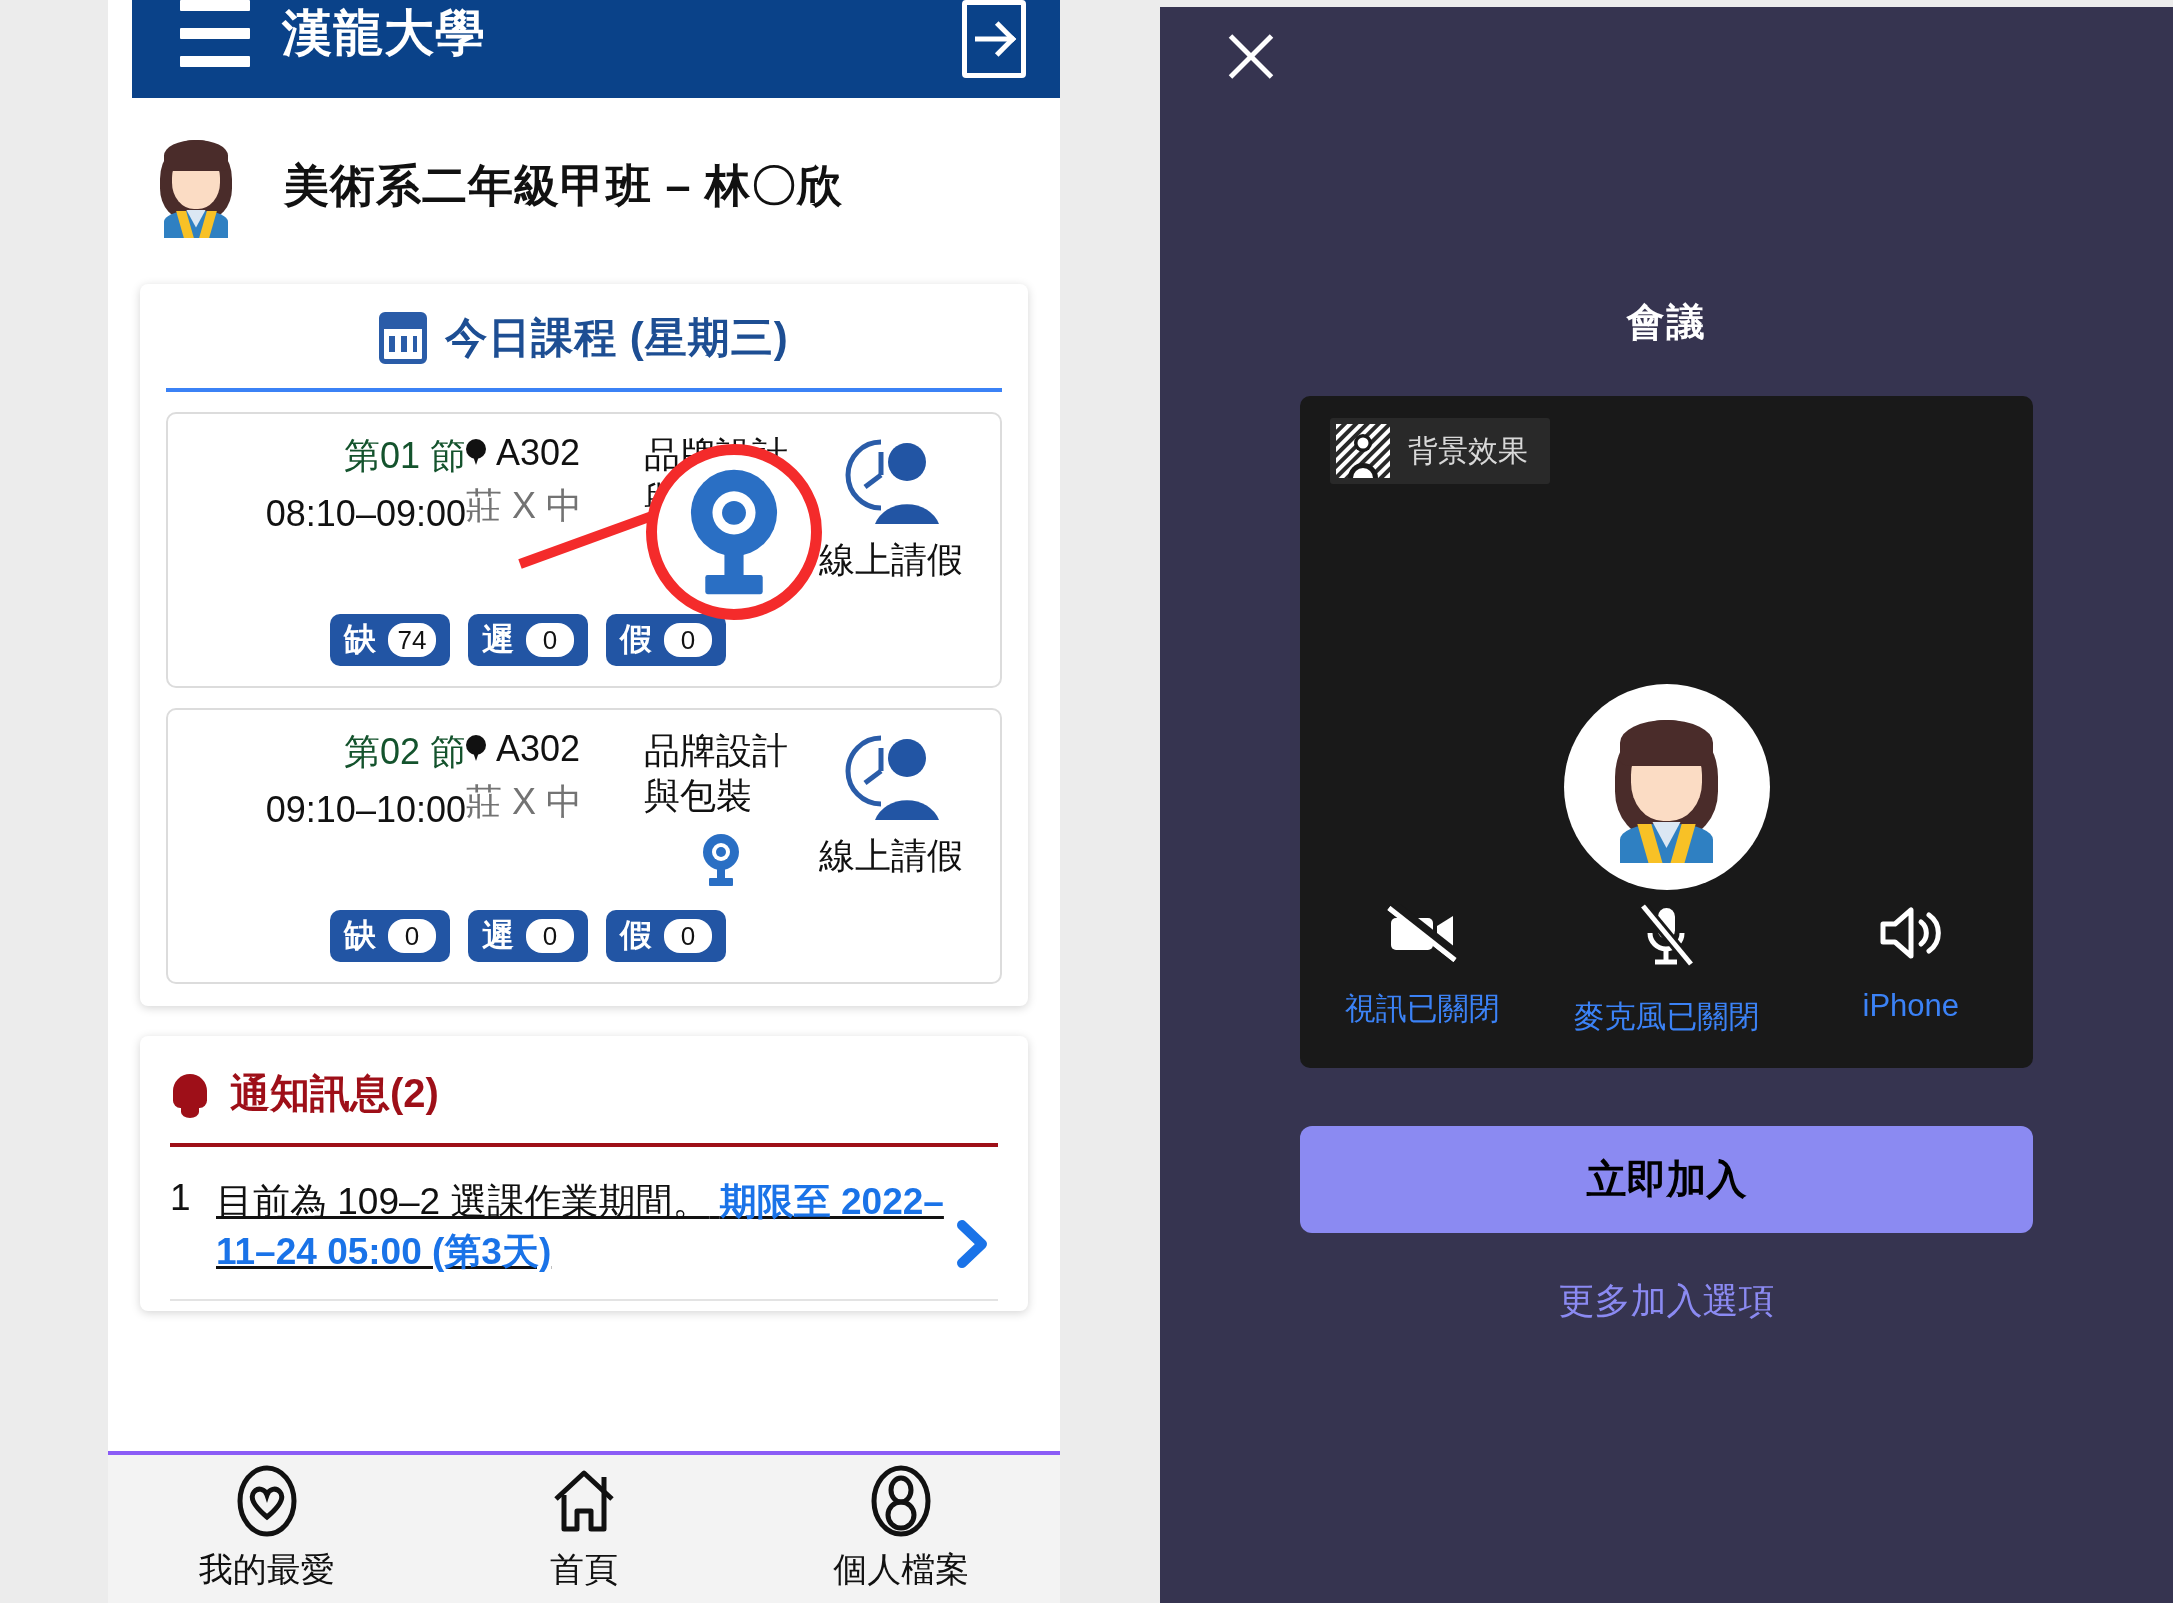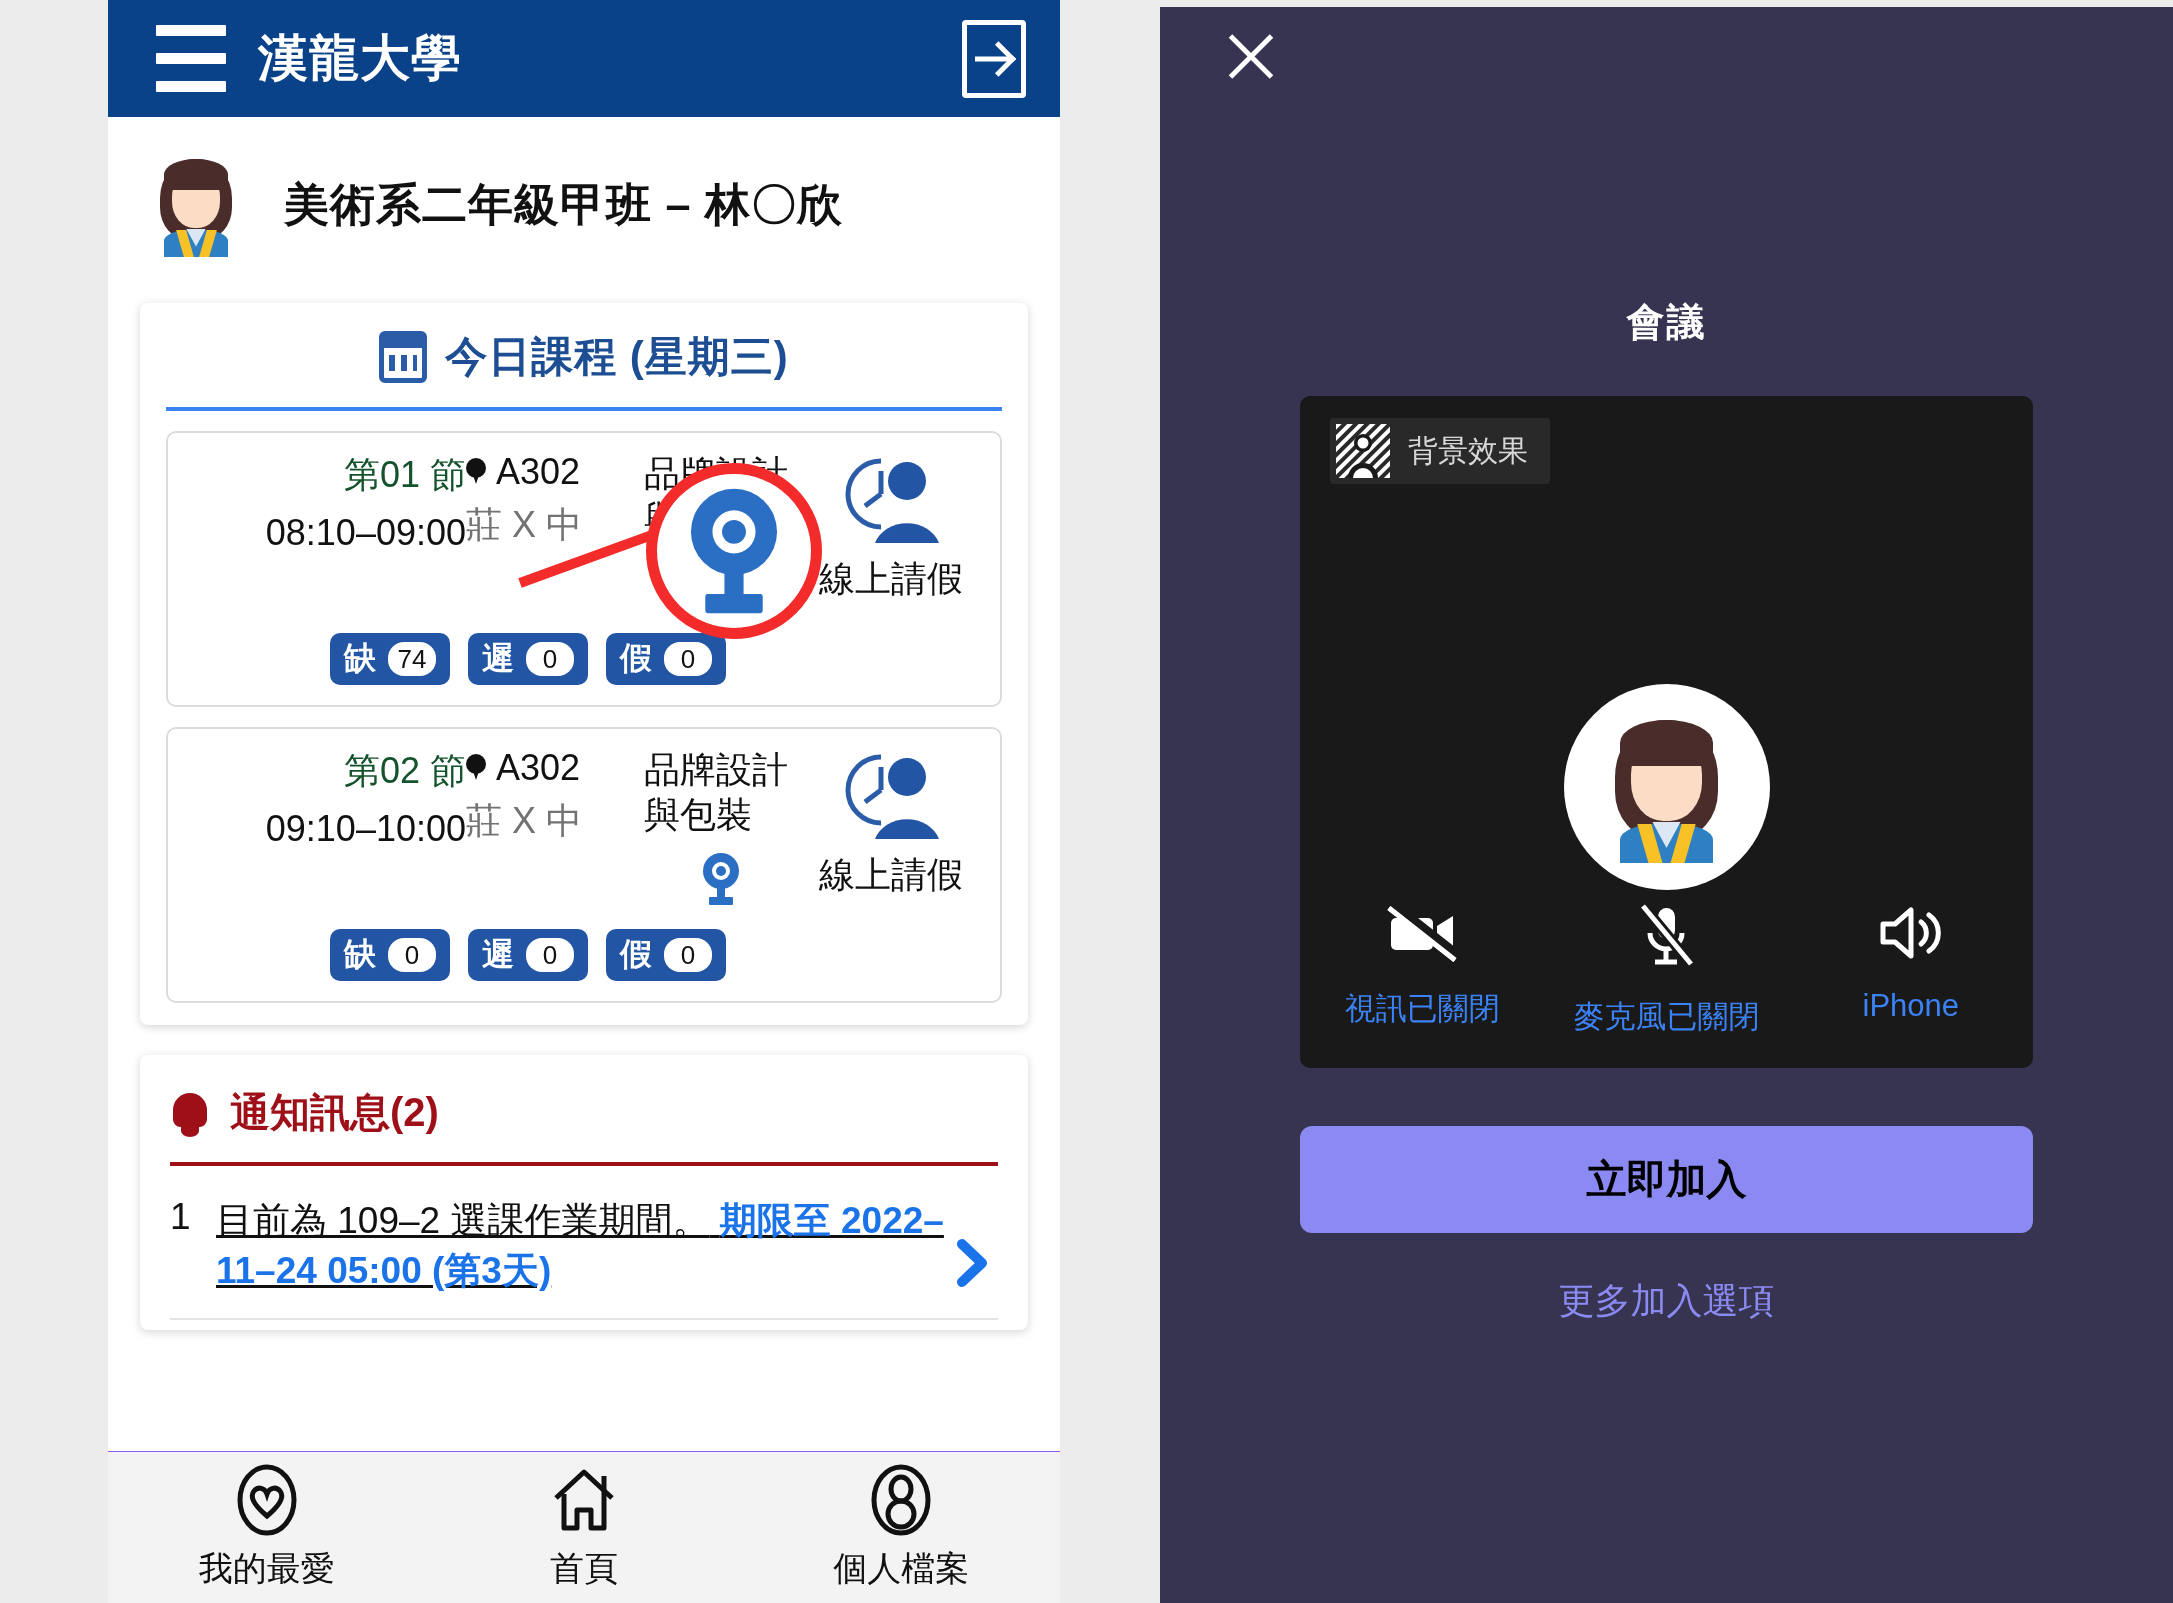--- a/index.html
+++ b/index.html
@@ -13,23 +13,24 @@
 
   
   .phone-left {
     position: absolute; left: 108px; top: 0;
     width: 952px; height: 1603px;
     background: #ffffff;
     display: flex; flex-direction: column;
     overflow: hidden;
   }
   .app-header {
-    height: 117px; background: #0a4289;
-    display: flex; align-items: center; flex: 0 0 auto;
+    height: 98px; background: #0a4289;
+    display: flex; flex: 0 0 auto;
     padding: 0 34px 0 30px;
+    margin-left: 24px;
   }
   .hamburger { width: 92px; display: flex; flex-direction: column; gap: 17px;
                align-items: flex-start; padding-left: 18px; cursor: pointer; }
   .hamburger span { display: block; width: 70px; height: 11px; background: #fff; border-radius: 1px; }
   .app-title { color: #fff; font-size: 50px; font-weight: 700; margin-left: 28px; letter-spacing: 1px; }
   .logout-btn {
     margin-left: auto; width: 64px; height: 78px; border: 5px solid #fff;
     border-radius: 4px; position: relative; cursor: pointer;
   }
   .logout-btn::before {
@@ -131,21 +132,21 @@
                  background:#9e0f18; border-radius:0 0 50% 50%; }
   .notif-title { font-size: 40px; font-weight: 700; color: #9e0f18; }
   .notif-item { display: flex; align-items: flex-start; padding: 30px 0 22px 0; border-bottom: 2px solid #e3e3e3; }
   .notif-num { font-size: 37px; color: #111; width: 46px; flex: 0 0 auto; }
   .notif-text { font-size: 37px; color: #111; line-height: 1.35; flex: 1 1 auto; text-decoration: underline; }
   .notif-text .lnk { color: #1a73e8; font-weight: 700; }
   .chev { flex: 0 0 auto; width: 48px; align-self: flex-end; margin-bottom: 2px; }
 
   
   .bottom-nav {
-    flex: 0 0 auto; height: 152px; background: #f3f3f3; border-top: 1px solid #8b5cf6;
+    flex: 0 0 auto; height: 152px; background: #f3f3f3; border-top: 4px solid #8b5cf6;
     display: flex; align-items: center;
   }
   .nav-item { flex: 1 1 0; display: flex; flex-direction: column; align-items: center; gap: 10px; cursor: pointer; }
   .nav-label { font-size: 34px; color: #111; }
 
   
   .phone-right {
     position: absolute; left: 1160px; top: 7px; width: 1013px; height: 1603px;
     background: #363450; display: flex; flex-direction: column; align-items: center;
   }

